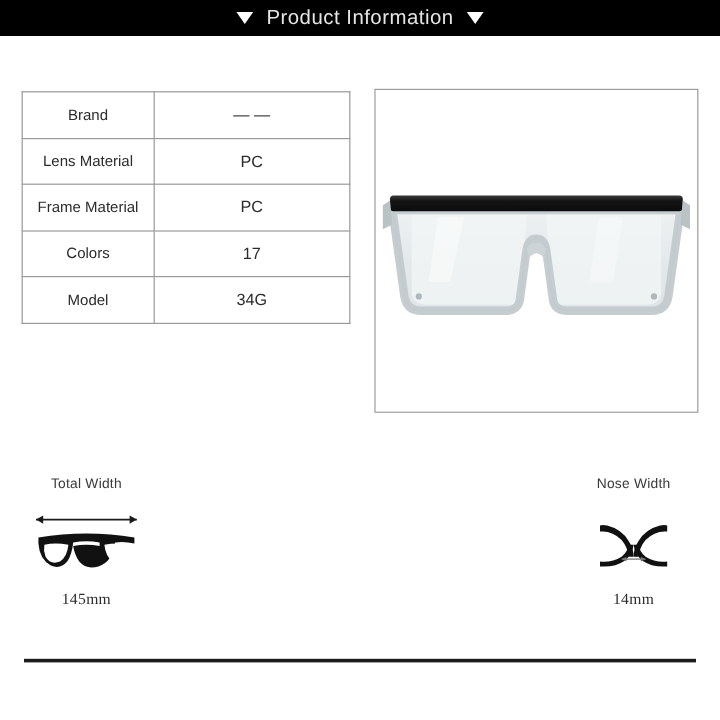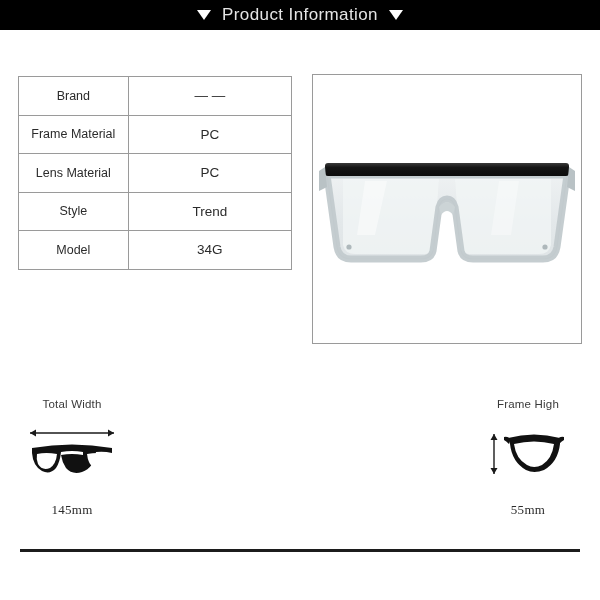--- a/index.html
+++ b/index.html
@@ -115,21 +115,21 @@
     line-height: 16px;
   }
   .measure-icon {
     height: 62px;
     margin-top: 10px;
     display: flex;
     align-items: center;
     justify-content: center;
   }
   .measure-value {
-    margin-top: 18px;
+    margin-top: 7px;
     font-size: 13px;
     color: #2b2b2b;
     font-family: "Liberation Serif", serif;
     letter-spacing: 0.3px;
   }
 
   
   .bottom-rule {
     position: absolute;
     left: 20px;
@@ -148,30 +148,30 @@
   <span class="tri"></span>
 </div>
 
 <table class="spec-table">
   <tbody>
     <tr>
       <td class="k">Brand</td>
       <td class="v">— —</td>
     </tr>
     <tr>
+      <td class="k">Lens Material</td>
+      <td class="v">PC</td>
+    </tr>
+    <tr>
       <td class="k">Frame Material</td>
       <td class="v">PC</td>
     </tr>
     <tr>
-      <td class="k">Lens Material</td>
-      <td class="v">PC</td>
-    </tr>
-    <tr>
-      <td class="k">Style</td>
-      <td class="v">Trend</td>
+      <td class="k">Colors</td>
+      <td class="v">17</td>
     </tr>
     <tr>
       <td class="k">Model</td>
       <td class="v">34G</td>
     </tr>
   </tbody>
 </table>
 
 <div class="image-panel">
   <svg width="268" height="268" viewBox="0 0 268 268">
@@ -230,35 +230,35 @@
         <g fill="#ffffff">
           <path d="M13 30 Q22 28 33 30 Q32 40 26 44 Q18 47 14 40 Q12 35 13 30 Z"></path>
           <path d="M63 30 Q74 28 83 30 Q84 35 82 40 Q78 47 70 44 Q64 40 63 30 Z"></path>
         </g>
       </svg>
     </div>
     <div class="measure-value">145mm</div>
   </div>
 
 
+
   <div class="measure-item">
-    <div class="measure-label">Frame High</div>
+    <div class="measure-label">Nose Width</div>
     <div class="measure-icon">
       <svg width="96" height="58" viewBox="0 0 96 58">
+        <path d="M20 14 Q22 13 26 14 Q38 17 44 27 Q48 33 48 40 L44 40 Q43 32 38 26 Q30 18 20 19 Z" fill="#111111"></path>
+        <path d="M76 14 Q74 13 70 14 Q58 17 52 27 Q48 33 48 40 L52 40 Q53 32 58 26 Q66 18 76 19 Z" fill="#111111"></path>
+        <path d="M20 44 Q30 45 38 40 Q43 36 44 30 L48 30 Q47 38 41 43 Q32 49 20 48 Z" fill="#111111"></path>
+        <path d="M76 44 Q66 45 58 40 Q53 36 52 30 L48 30 Q49 38 55 43 Q64 49 76 48 Z" fill="#111111"></path>
         <g>
-          <line x1="14" y1="10" x2="14" y2="50" stroke="#1a1a1a" stroke-width="1.4"></line>
-          <path d="M14 10 L10.5 16 L17.5 16 Z" fill="#1a1a1a"></path>
-          <path d="M14 50 L10.5 44 L17.5 44 Z" fill="#1a1a1a"></path>
-        </g>
-        <path d="M28 14 Q54 7 80 14 L80 20 Q78 38 64 46 Q54 50 46 46 Q32 38 30 20 Z" fill="#111111"></path>
-        <path d="M34 20 Q54 15 74 20 Q72 35 62 41 Q54 45 47 41 Q36 35 34 20 Z" fill="#ffffff"></path>
-        <path d="M24 13 Q28 12 30 15 L29 20 Q26 17 24 16 Z" fill="#111111"></path>
-        <path d="M84 13 Q80 12 78 15 L79 20 Q82 17 84 16 Z" fill="#111111"></path>
+          <line x1="38" y1="42" x2="58" y2="42" stroke="#777777" stroke-width="1.1"></line>
+          <path d="M38 42 L42 40 L42 44 Z" fill="#777777"></path>
+          <path d="M58 42 L54 40 L54 44 Z" fill="#777777"></path>
+        </g>
       </svg>
     </div>
-    <div class="measure-value">55mm</div>
+    <div class="measure-value">14mm</div>
   </div>
 
 
-
 </div>
 
 <div class="bottom-rule"></div>
 
 </body></html>

